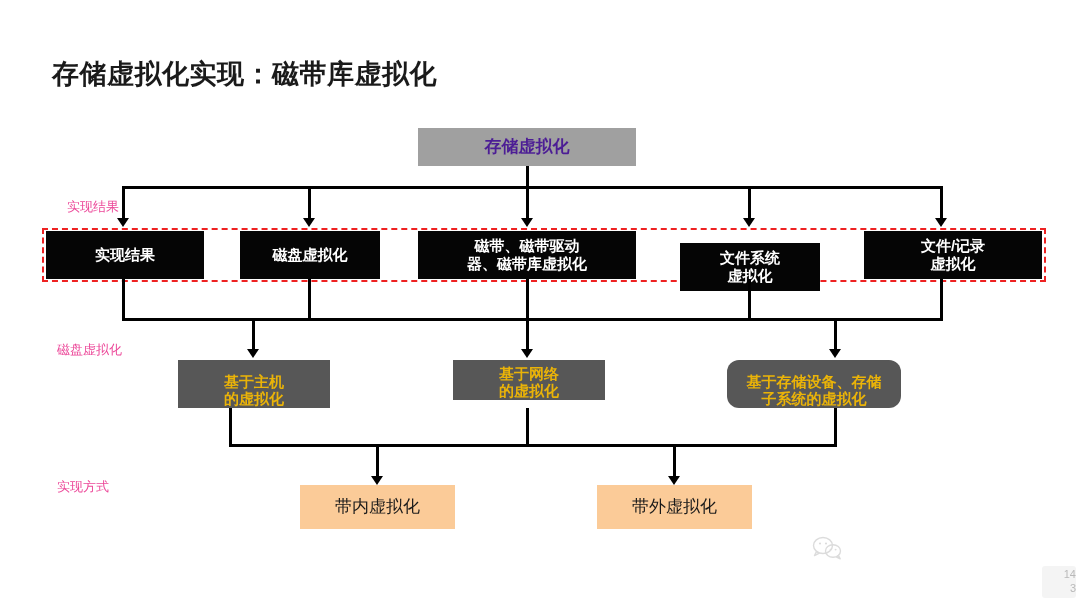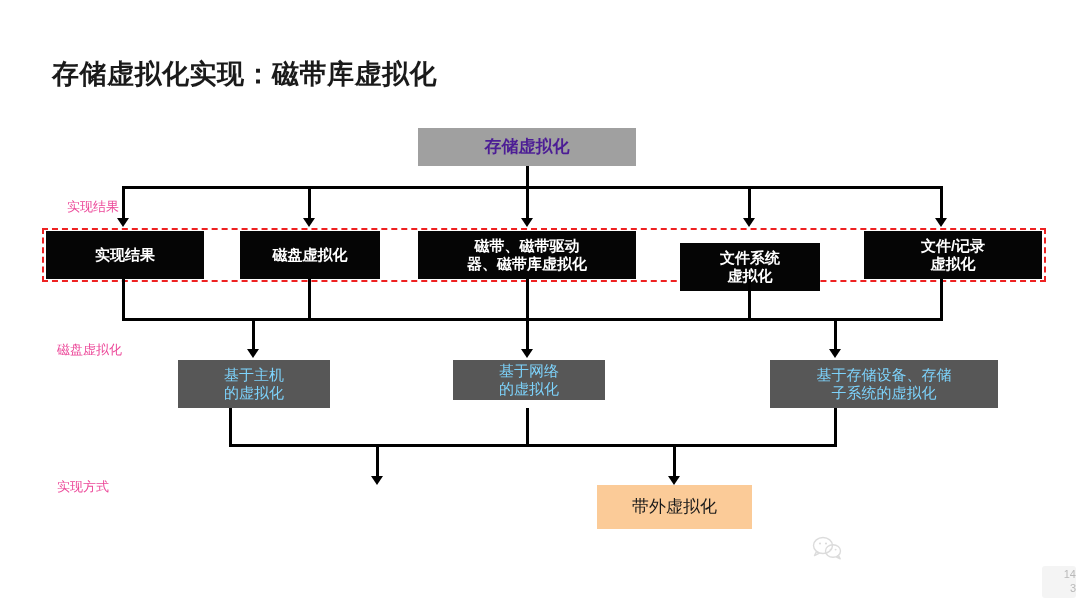--- a/index.html
+++ b/index.html
@@ -45,23 +45,24 @@
     font-size: 17px;
   }
   .node-black {
     background: #050505;
     color: #ffffff;
     font-weight: bold;
     font-size: 15px;
   }
   .node-gray {
     background: #575757;
-    color: #7dd3fc;
-    font-weight: normal;
+    color: #eab308;
+    font-weight: bold;
     font-size: 15px;
+    align-items: flex-end;
   }
   .node-orange {
     background: #fbcb98;
     color: #1a1a1a;
     font-weight: normal;
     font-size: 17px;
   }
   
   .row-label {
     position: absolute;
@@ -192,38 +193,41 @@
   <div class="row-label" style="left:57px; top:341px;">磁盘虚拟化</div>
 
   <div class="node node-gray" style="left:178px; top:360px; width:152px; height:48px;">
     <span>基于主机<br>的虚拟化</span>
   </div>
 
   <div class="node node-gray" style="left:453px; top:360px; width:152px; height:40px;">
     <span>基于网络<br>的虚拟化</span>
   </div>
 
-  <div class="node node-gray" style="left:770px; top:360px; width:228px; height:48px;">
+  <div class="node node-gray" style="left:727px; top:360px; width:174px; height:48px;border-radius:12px;">
     <span>基于存储设备、存储<br>子系统的虚拟化</span>
   </div>
 
   <div class="vline" style="left:229px; top:408px; height:38px;"></div>
   <div class="vline" style="left:526px; top:408px; height:38px;"></div>
   <div class="vline" style="left:834px; top:408px; height:38px;"></div>
 
   <div class="hline" style="left:229px; top:444px; width:608px;"></div>
 
   <div class="vline" style="left:376px; top:444px; height:34px;"></div>
   <div class="arrowhead" style="left:371px; top:476px;"></div>
 
   <div class="vline" style="left:673px; top:444px; height:34px;"></div>
   <div class="arrowhead" style="left:668px; top:476px;"></div>
 
   <div class="row-label" style="left:57px; top:478px;">实现方式</div>
 
+  <div class="node node-orange" style="left:300px; top:485px; width:155px; height:44px;">
+    <span>带内虚拟化</span>
+  </div>
 
   <div class="node node-orange" style="left:597px; top:485px; width:155px; height:44px;text-align:right;">
     <span>带外虚拟化</span>
   </div>
 
   <div id="watermark" style="left:812px; top:536px;">
     <span id="wm-icon">
       <svg width="30" height="24" viewBox="0 0 30 24" fill="none">
         <ellipse cx="11" cy="9.5" rx="9.5" ry="8" stroke="#dcdcdc" stroke-width="1.4" fill="none"></ellipse>
         <path d="M4.5 15.5 L2.5 19.5 L7 17.3 Z" stroke="#dcdcdc" stroke-width="1.4" fill="none" stroke-linejoin="round"></path>

